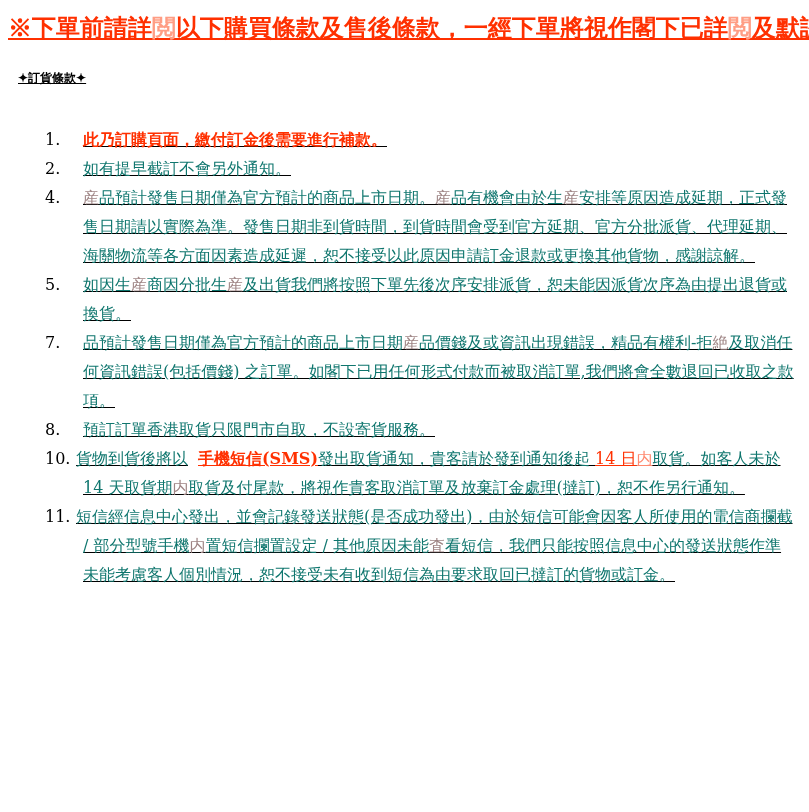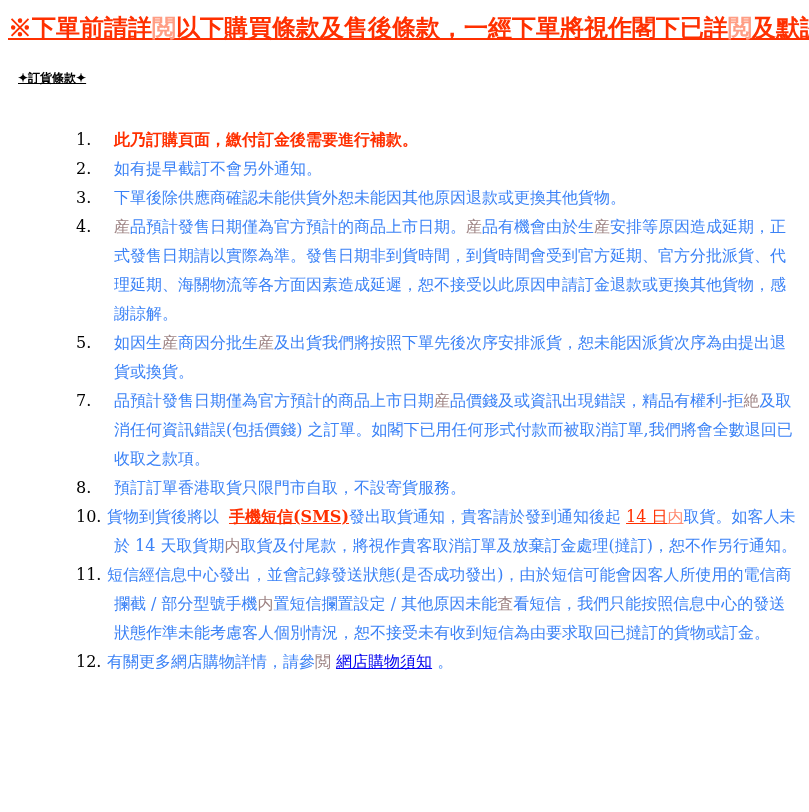--- a/index.html
+++ b/index.html
@@ -27,32 +27,33 @@
     font-size:12px;line-height:20px;font-weight:bold;
     text-decoration:underline;
     display:inline-block;
   }
   .terms{
     margin-top:34px;
     width:800px;
   }
   .term-item{
     width:797px;
-    padding-left:114px;
+    padding-left:83px;
     text-indent:-38px;
+    text-decoration:underline;
   }
   .term-num{
     display:inline-block;
     min-width:38px;
     text-indent:0;
   }
   .term-num.two{min-width:31px;}
   .term-text{text-indent:0;}
   
-  .s-n{color:#3b82f6;margin-top:24px;}
+  .s-n{color:#0f766e;margin-top:24px;}
   .s-h{}
   .s-rb{color:var(--red);font-weight:bold;}
   .s-rbu{color:var(--red);font-weight:bold;text-decoration:underline;margin-left:10px;}
   .s-ru{color:var(--red);text-decoration:underline;}
   .s-fb{color:var(--fb-gray);}
   .s-fbr{color:var(--fb-red);}
   .s-fbru{color:var(--fb-red-u);text-decoration:underline;}
   a.s-link{color:var(--link);text-decoration:underline;cursor:pointer;}
 </style>
 </head>
@@ -60,21 +61,19 @@
 
 <div class="header-notice"><span class="seg s-h">※下單前請詳</span><span class="seg s-fbr">閲</span><span class="seg s-h">以下購買條款及售後條款，一經下單將視作閣下已詳</span><span class="seg s-fbr">閲</span><span class="seg s-h">及默認以下條款。※</span></div>
 
 <div>
   <span class="section-title">✦訂貨條款✦</span>
 </div>
 
 <div class="terms">
     <div class="term-item"><span class="term-num">1.</span><span class="term-text"><span class="seg s-rb">此乃訂購頁面，繳付訂金後需要進行補款。</span></span></div>
     <div class="term-item"><span class="term-num">2.</span><span class="term-text"><span class="seg s-n">如有提早截訂不會另外通知。</span></span></div>
-    <div class="term-item"><span class="term-num">3.</span><span class="term-text"><span class="seg s-n">下單後除供應商確認未能供貨外恕未能因其他原因退款或更換其他貨物。</span></span></div>
     <div class="term-item"><span class="term-num">4.</span><span class="term-text"><span class="seg s-fb">産</span><span class="seg s-n">品預計發售日期僅為官方預計的商品上市日期。</span><span class="seg s-fb">産</span><span class="seg s-n">品有機會由於生</span><span class="seg s-fb">産</span><span class="seg s-n">安排等原因造成延期，正式發售日期請以實際為準。發售日期非到貨時間，到貨時間會受到官方延期、官方分批派貨、代理延期、海關物流等各方面因素造成延遲，恕不接受以此原因申請訂金退款或更換其他貨物，感謝諒解。</span></span></div>
     <div class="term-item"><span class="term-num">5.</span><span class="term-text"><span class="seg s-n">如因生</span><span class="seg s-fb">産</span><span class="seg s-n">商因分批生</span><span class="seg s-fb">産</span><span class="seg s-n">及出貨我們將按照下單先後次序安排派貨，恕未能因派貨次序為由提出退貨或換貨。</span></span></div>
     <div class="term-item"><span class="term-num">7.</span><span class="term-text"><span class="seg s-n">品預計發售日期僅為官方預計的商品上市日期</span><span class="seg s-fb">産</span><span class="seg s-n">品價錢及或資訊出現錯誤，精品有權利-拒</span><span class="seg s-fb">絶</span><span class="seg s-n">及取消任何資訊錯誤(包括價錢) 之訂單。如閣下已用任何形式付款而被取消訂單,我們將會全數退回已收取之款項。</span></span></div>
     <div class="term-item"><span class="term-num">8.</span><span class="term-text"><span class="seg s-n">預訂訂單香港取貨只限門市自取，不設寄貨服務。</span></span></div>
     <div class="term-item"><span class="term-num two">10.</span><span class="term-text"><span class="seg s-n">貨物到貨後將以</span><span class="seg s-rbu">手機短信(SMS)</span><span class="seg s-n">發出取貨通知，貴客請於發到通知後起 </span><span class="seg s-ru">14 日</span><span class="seg s-fbru">内</span><span class="seg s-n">取貨。如客人未於 14 天取貨期</span><span class="seg s-fb">内</span><span class="seg s-n">取貨及付尾款，將視作貴客取消訂單及放棄訂金處理(撻訂)，恕不作另行通知。</span></span></div>
     <div class="term-item"><span class="term-num two">11.</span><span class="term-text"><span class="seg s-n">短信經信息中心發出，並會記錄發送狀態(是否成功發出)，由於短信可能會因客人所使用的電信商攔截 / 部分型號手機</span><span class="seg s-fb">内</span><span class="seg s-n">置短信攔置設定 / 其他原因未能</span><span class="seg s-fb">査</span><span class="seg s-n">看短信，我們只能按照信息中心的發送狀態作準未能考慮客人個別情況，恕不接受未有收到短信為由要求取回已撻訂的貨物或訂金。</span></span></div>
-    <div class="term-item"><span class="term-num two">12.</span><span class="term-text"><span class="seg s-n">有關更多網店購物詳情，請參</span><span class="seg s-fb">閲</span><span class="seg s-n"> </span><a class="seg s-link">網店購物須知</a><span class="seg s-n"> 。</span></span></div>
   </div>
 
 </body></html>

